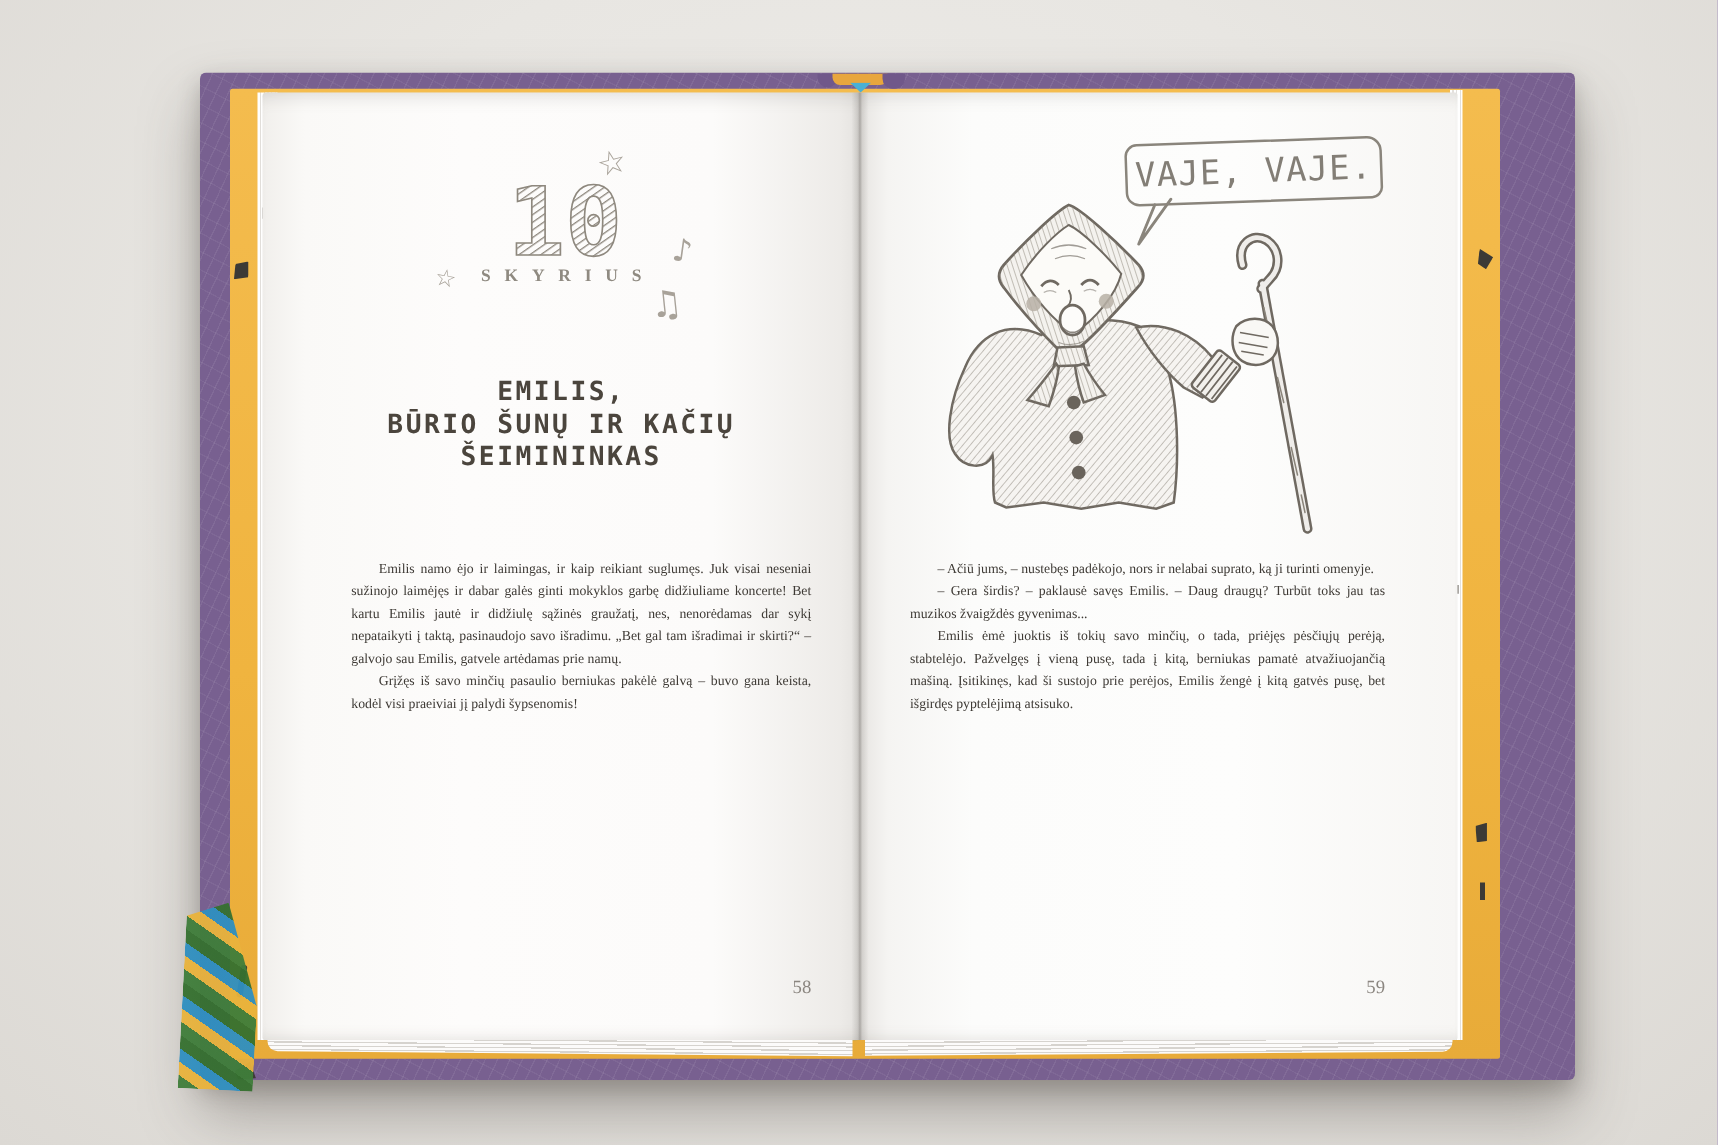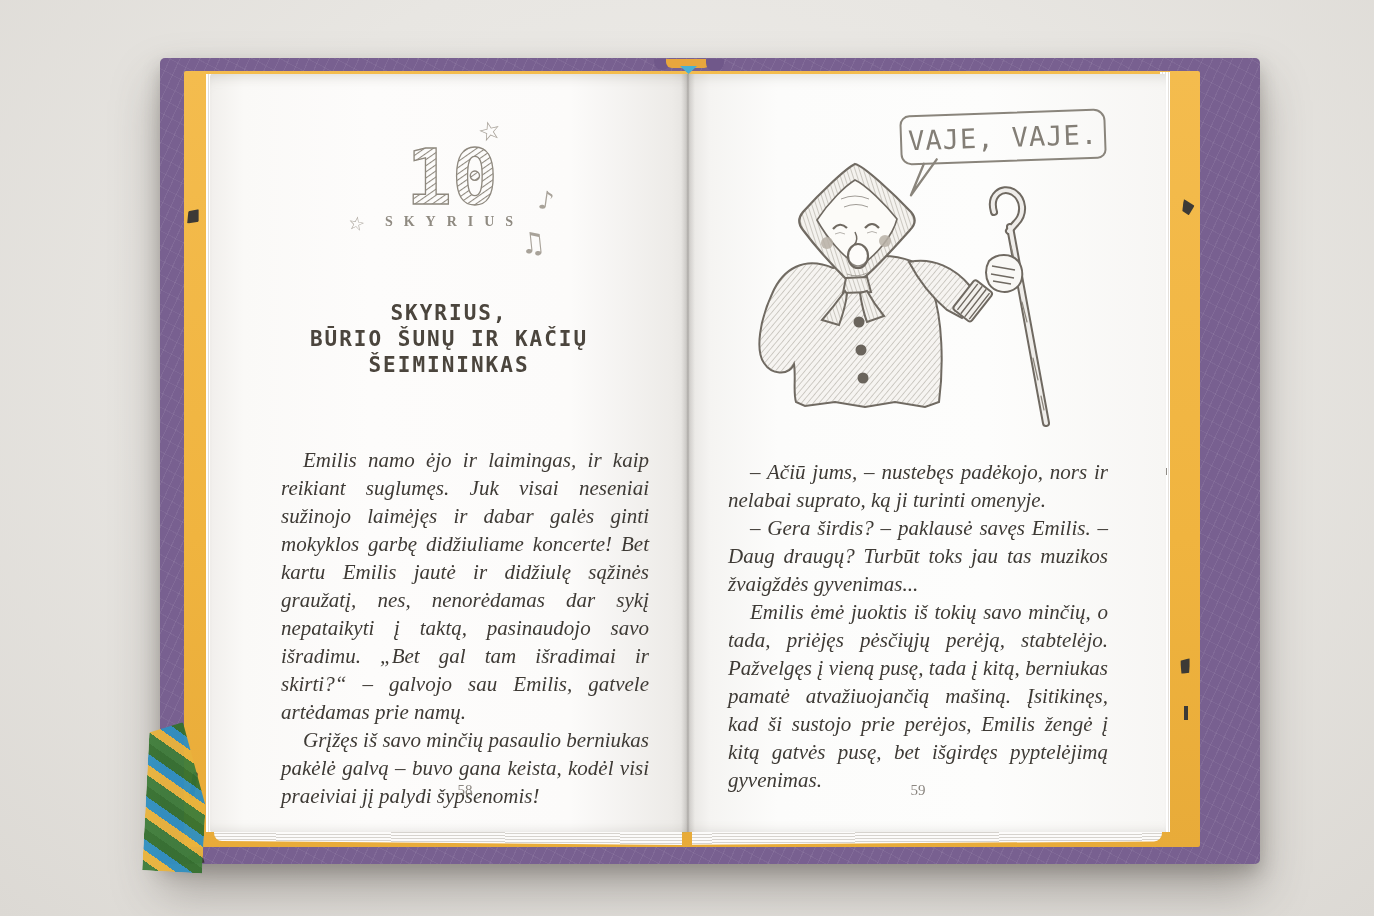--- a/index.html
+++ b/index.html
@@ -96,28 +96,28 @@
     position:absolute;left:0;width:100%;top:140px;text-align:center;
     font-family:Liberation Serif, serif;font-weight:bold;font-size:14px;
     letter-spacing:11px;text-indent:11px;color:#8f8a81;
   }
   .chapter-title{
     position:absolute;left:0;width:100%;top:226px;text-align:center;
     font-family:"DejaVu Sans Mono",monospace;font-weight:bold;font-size:21px;
     line-height:26px;letter-spacing:2px;color:#4b453d;
   }
   .body-text{
-    position:absolute;top:372px;font-size:21px;line-height:28px;color:#3e3a35;
-    text-align:justify;font-family:"Liberation Serif",serif;font-style:italic;
+    position:absolute;top:372px;font-size:11px;line-height:18px;color:#3e3a35;
+    text-align:justify;font-family:"Liberation Serif",serif;
   }
   .page.left .body-text{left:71px;width:368px;}
-  .page.right .body-text{left:40px;width:380px;margin-top:12px;}
+  .page.right .body-text{left:40px;width:380px;}
   .body-text p{margin:0;text-indent:22px;}
   .pagenum{
-    position:absolute;top:708px;text-align:center;font-size:15px;color:#8b8680;
+    position:absolute;top:708px;text-align:right;font-size:15px;color:#8b8680;
     font-family:"Liberation Serif",serif;
   }
   .page.left .pagenum{left:71px;width:368px;}
   .page.right .pagenum{left:40px;width:380px;font-family:Liberation Serif, serif;}
 
   
   .bubble{
     position:absolute;left:212px;top:38px;width:202px;height:46px;
     border:2.5px solid #8a857c;border-radius:10px 12px 9px 11px;
     transform:rotate(-2deg);display:flex;align-items:center;justify-content:center;
@@ -182,21 +182,21 @@
         <pattern id="hatch10" width="5" height="5" patternUnits="userSpaceOnUse" patternTransform="rotate(55)">
           <line x1="0" y1="0" x2="0" y2="5" stroke="#8e887e" stroke-width="2.1"></line>
         </pattern>
       </defs>
       <text x="60" y="64" text-anchor="middle" font-family="'DejaVu Sans Mono',monospace" font-weight="bold" font-size="76" fill="url(#hatch10)" stroke="#8e887e" stroke-width="1.3">10</text>
     </svg>
 
     <div class="chapter-label">SKYRIUS</div>
 
     <div class="chapter-title">
-        <div class="title-line">SKYRIUS,</div>
+        <div class="title-line">EMILIS,</div>
         <div class="title-line">BŪRIO ŠUNŲ IR KAČIŲ</div>
         <div class="title-line">ŠEIMININKAS</div>
       </div>
 
     <div class="body-text">
         <p>Emilis namo ėjo ir laimingas, ir kaip reikiant suglumęs. Juk visai neseniai sužinojo laimėjęs ir dabar galės ginti mokyklos garbę didžiuliame koncerte! Bet kartu Emilis jautė ir didžiulę sąžinės graužatį, nes, nenorėdamas dar sykį nepataikyti į taktą, pasinaudojo savo išradimu. „Bet gal tam išradimai ir skirti?“ – galvojo sau Emilis, gatvele artėdamas prie namų.</p>
         <p>Grįžęs iš savo minčių pasaulio berniukas pakėlė galvą – buvo gana keista, kodėl visi praeiviai jį palydi šypsenomis!</p>
       </div>
 
     <div class="pagenum">58</div>
@@ -275,20 +275,20 @@
       <g fill="#6a645c">
         <circle cx="116" cy="172" r="5.5"></circle>
         <circle cx="118" cy="200" r="5.5"></circle>
         <circle cx="120" cy="228" r="5.5"></circle>
       </g>
     </svg>
 
     <div class="body-text">
         <p>– Ačiū jums, – nustebęs padėkojo, nors ir nelabai suprato, ką ji turinti omenyje.</p>
         <p>– Gera širdis? – paklausė savęs Emilis. – Daug draugų? Turbūt toks jau tas muzikos žvaigždės gyvenimas...</p>
-        <p>Emilis ėmė juoktis iš tokių savo minčių, o tada, priėjęs pėsčiųjų perėją, stabtelėjo. Pažvelgęs į vieną pusę, tada į kitą, berniukas pamatė atvažiuojančią mašiną. Įsitikinęs, kad ši sustojo prie perėjos, Emilis žengė į kitą gatvės pusę, bet išgirdęs pyptelėjimą gyvenimas.</p>
+        <p>Emilis ėmė juoktis iš tokių savo minčių, o tada, priėjęs pėsčiųjų perėją, stabtelėjo. Pažvelgęs į vieną pusę, tada į kitą, berniukas pamatė atvažiuojančią mašiną. Įsitikinęs, kad ši sustojo prie perėjos, Emilis žengė į kitą gatvės pusę, bet išgirdęs pyptelėjimą atsisuko.</p>
       </div>
 
     <div class="pagenum">59</div>
   </div>
 
   <div class="gutter"></div>
 </div>
 
 </body></html>

